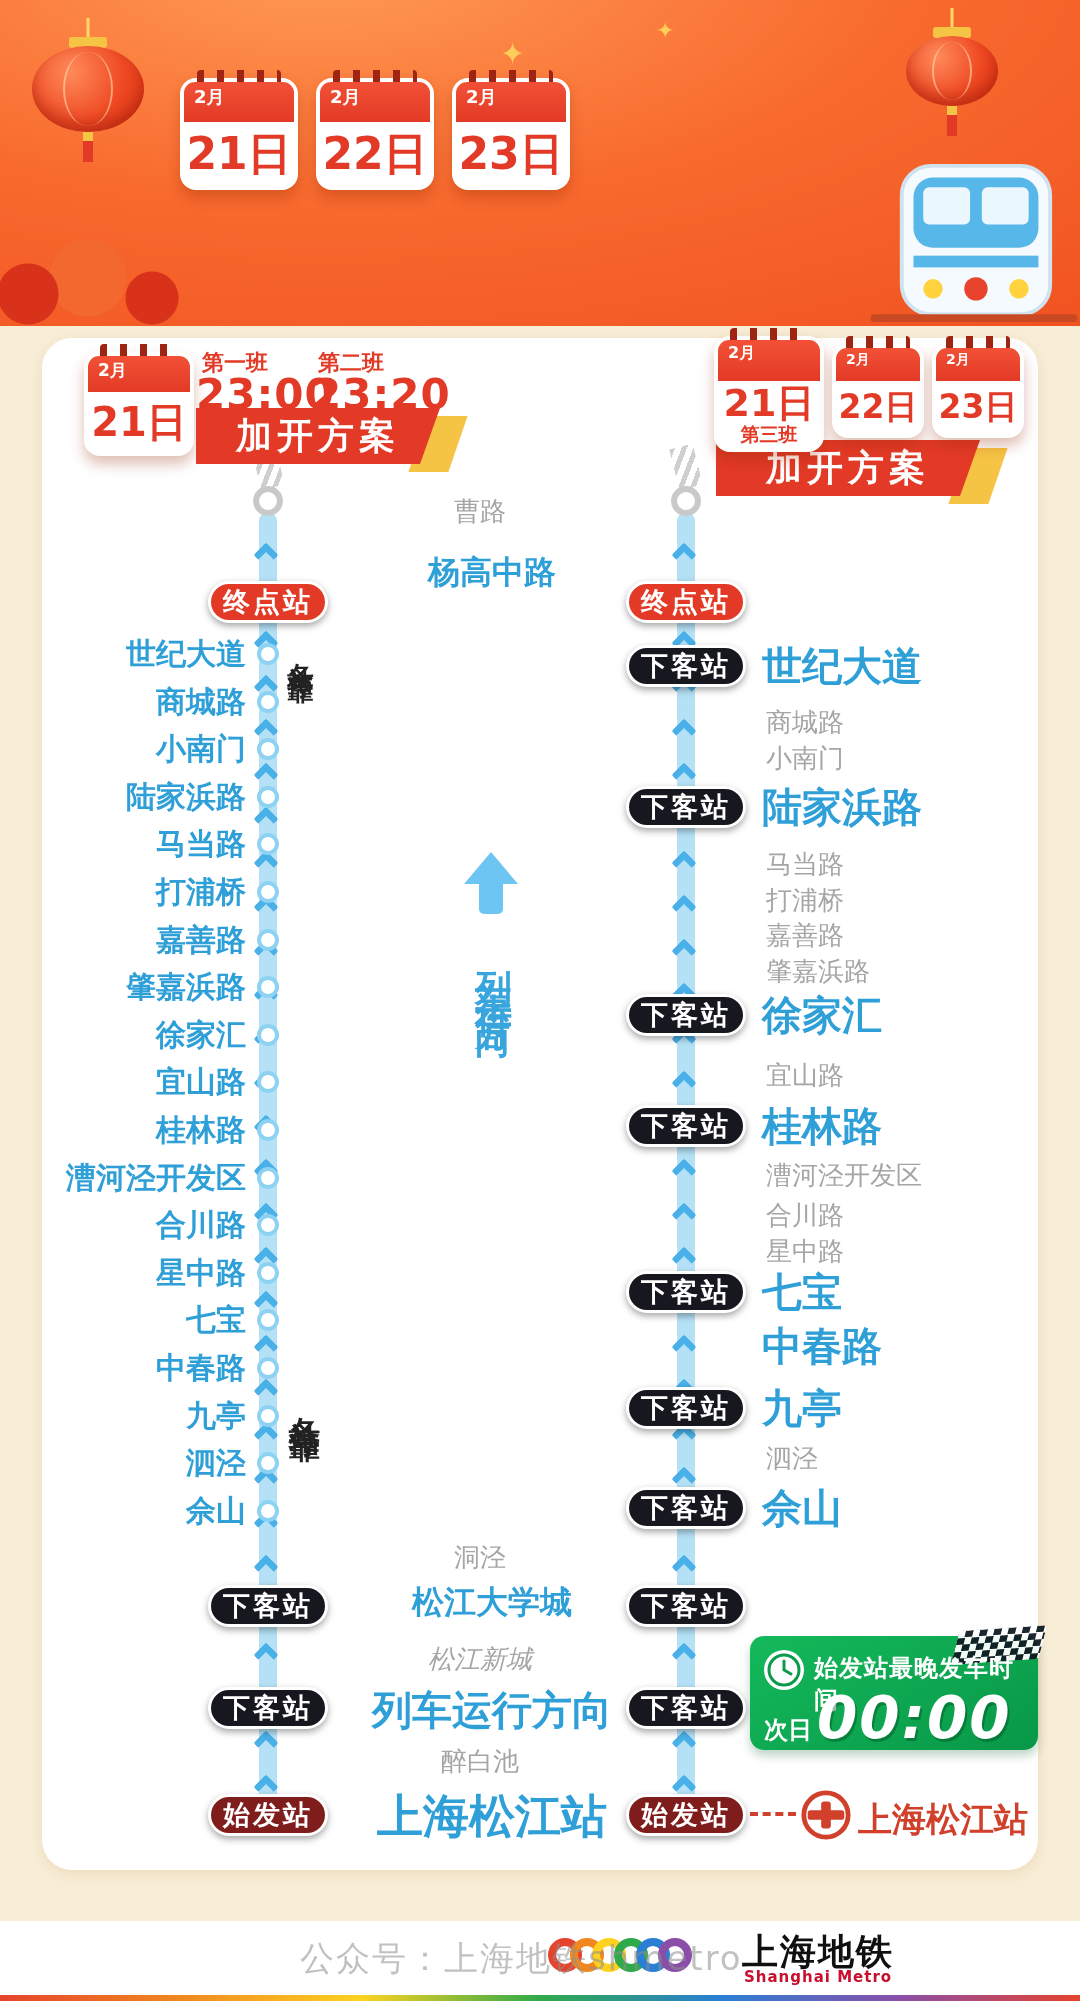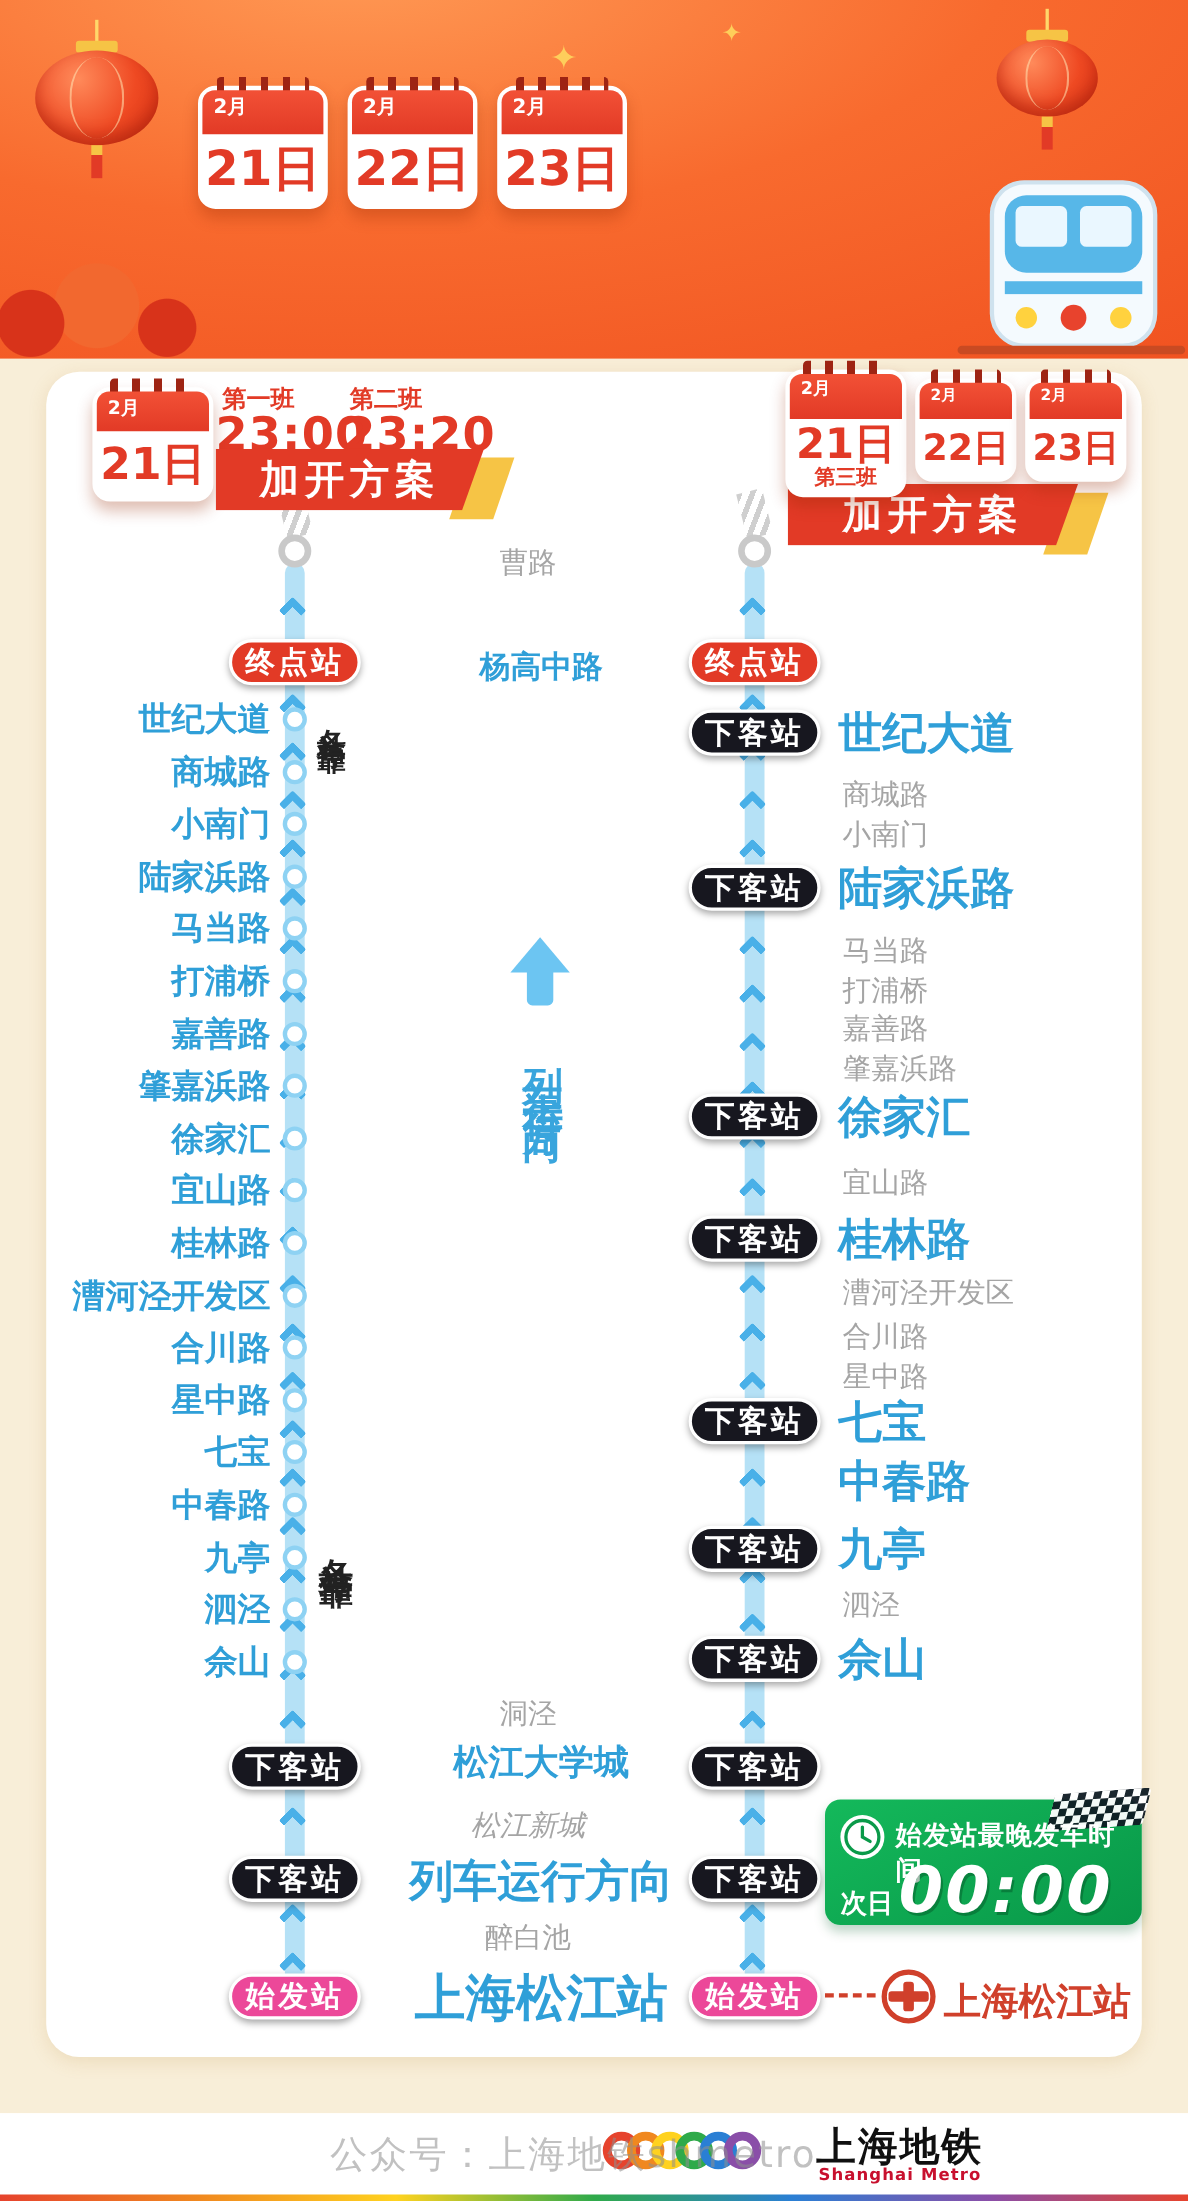--- a/index.html
+++ b/index.html
@@ -67,21 +67,21 @@
 .chev{position:absolute;width:18px;height:18px;border-left:7px solid #49b0e8;border-top:7px solid #49b0e8;
   transform:rotate(45deg);border-radius:3px;z-index:2}
 .circ{position:absolute;width:22px;height:22px;background:#fff;border:4px solid #8ed2f3;border-radius:50%;z-index:3}
 .ring{position:absolute;width:30px;height:30px;border:6px solid #c9c9c9;border-radius:50%;background:#fff;z-index:3}
 .tail{position:absolute;width:24px;height:42px;transform:rotate(-14deg);z-index:2;
   background:repeating-linear-gradient(125deg,#cfcfcf 0 5px,rgba(0,0,0,0) 5px 11px)}
 .badge{position:absolute;width:120px;height:42px;border:3px solid #fff;border-radius:23px;color:#fff;font-size:27px;font-weight:900;
   display:flex;align-items:center;justify-content:center;letter-spacing:3px;box-shadow:0 3px 7px rgba(0,0,0,.35);z-index:5;white-space:nowrap}
 .badge-terminal{background:#e23a26}
 .badge-dropoff{background:#17171f}
-.badge-origin{background:#ec4899}
+.badge-origin{background:#7f1d1d}
 .lst{position:absolute;font-size:30px;font-weight:900;color:#2f9fd8;white-space:nowrap;z-index:2}
 .cpass{position:absolute;left:330px;width:300px;text-align:center;font-size:26px;color:#a5a5a5;white-space:nowrap;z-index:2}
 .cbig{position:absolute;left:322px;width:340px;text-align:center;font-weight:900;color:#2f9fd8;white-space:nowrap;z-index:2}
 .rbig{position:absolute;left:762px;font-size:40px;font-weight:900;color:#2f9fd8;white-space:nowrap;z-index:2}
 .rpass{position:absolute;left:766px;font-size:26px;color:#a5a5a5;white-space:nowrap;z-index:2}
 .vnote{position:absolute;writing-mode:vertical-rl;font-weight:700;color:#222;letter-spacing:5px;z-index:2}
 .dir-arrow-head{position:absolute;left:464px;top:852px;width:0;height:0;border-left:27px solid transparent;
   border-right:27px solid transparent;border-bottom:32px solid #6cc5f2}
 .dir-arrow-stem{position:absolute;left:479px;top:882px;width:24px;height:32px;background:#6cc5f2;border-radius:0 0 5px 5px}
 .dir-note{position:absolute;left:468px;top:942px;writing-mode:vertical-rl;font-size:37px;font-weight:900;color:#39a5dd;letter-spacing:10px}
@@ -304,21 +304,21 @@
       <div class="circ" style="left: 257px; top: 1309px;"></div>
       <div class="lst" style="right: 834px; top: 1348px;">中春路</div>
       <div class="circ" style="left: 257px; top: 1357px;"></div>
       <div class="lst" style="right: 834px; top: 1396px;">九亭</div>
       <div class="circ" style="left: 257px; top: 1405px;"></div>
       <div class="lst" style="right: 834px; top: 1443px;">泗泾</div>
       <div class="circ" style="left: 257px; top: 1452px;"></div>
       <div class="lst" style="right: 834px; top: 1491px;">佘山</div>
       <div class="circ" style="left: 257px; top: 1500px;"></div>
       <div class="cpass" style="top: 494px;">曹路</div>
-      <div class="cbig" style="top: 587px; font-size: 28px; font-family: Liberation Serif, serif;">杨高中路</div>
+      <div class="cbig" style="top: 551px; font-size: 32px; font-family: Liberation Serif, serif;">杨高中路</div>
       <div class="badge badge-terminal" style="left: 208px; top: 581px;">终点站</div>
       <div class="cpass" style="top: 1540px;">洞泾</div>
       <div class="cbig" style="top: 1581px; font-size: 32px;">松江大学城</div>
       <div class="badge badge-dropoff" style="left: 208px; top: 1585px;">下客站</div>
       <div class="cpass" style="top: 1642px; font-style: italic;">松江新城</div>
       <div class="cbig" style="top: 1683px; font-size: 40px;">列车运行方向</div>
       <div class="badge badge-dropoff" style="left: 208px; top: 1687px;">下客站</div>
       <div class="cpass" style="top: 1744px;">醉白池</div>
       <div class="cbig" style="top: 1786px; font-size: 46px;">上海松江站</div>
       <div class="badge badge-origin" style="left: 208px; top: 1794px;">始发站</div>

